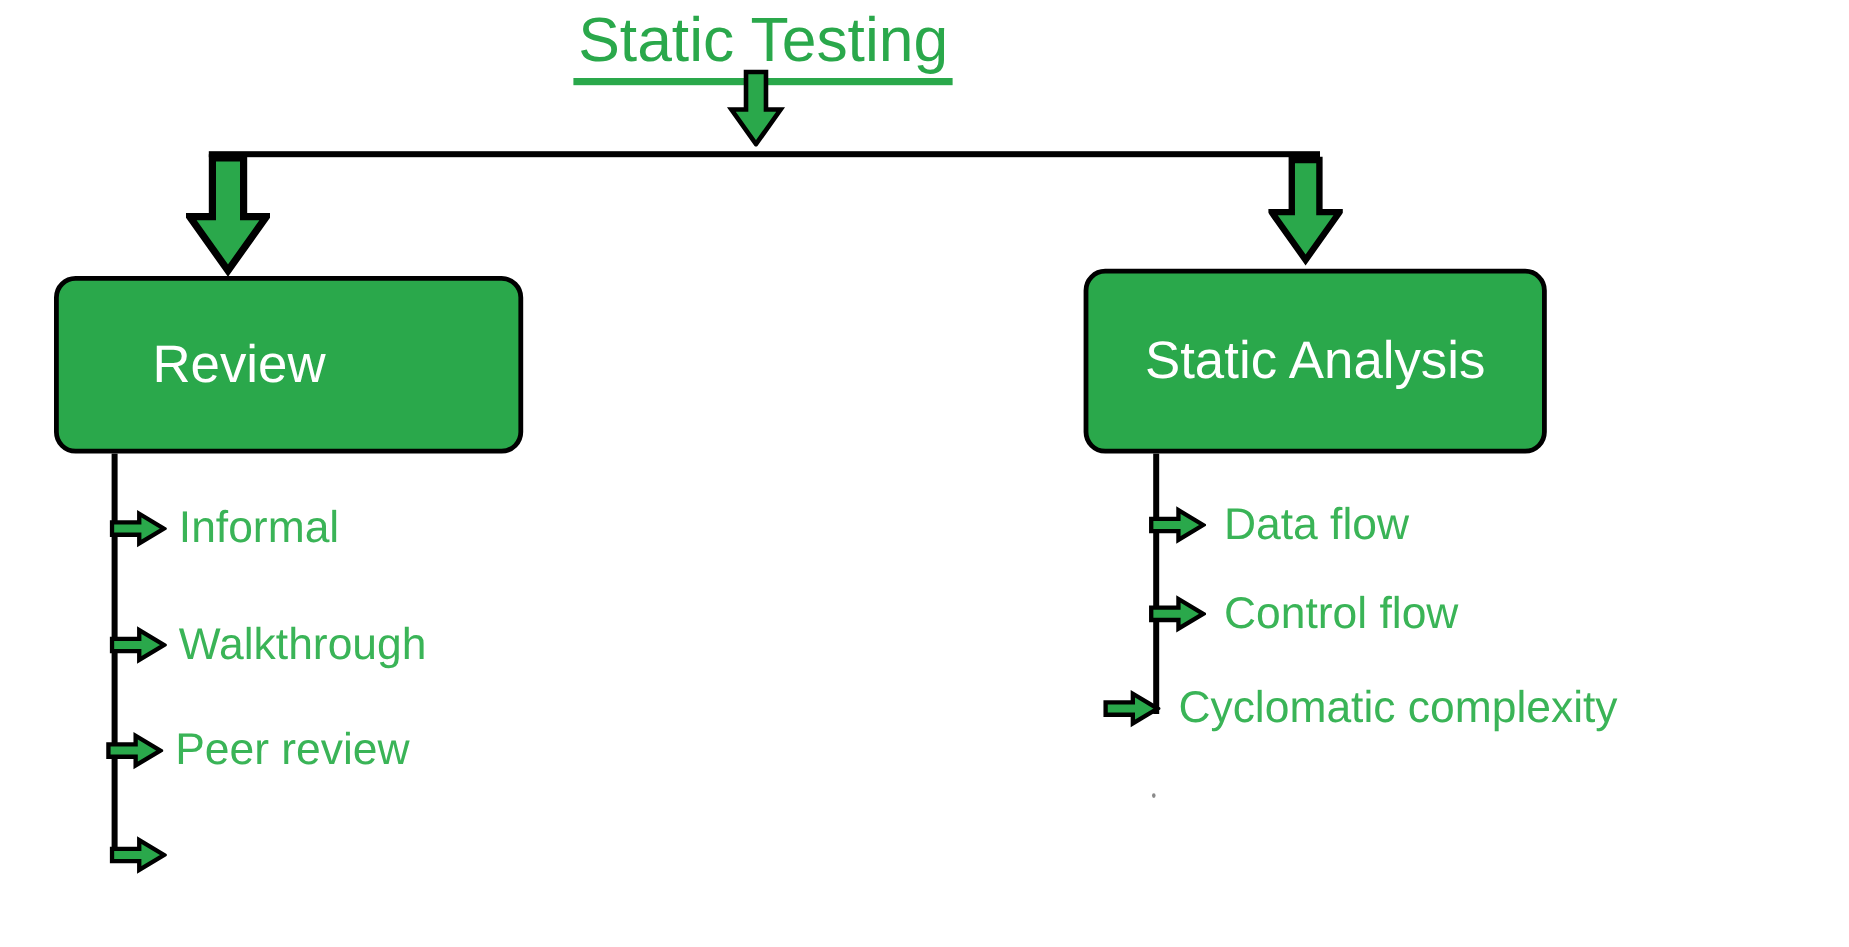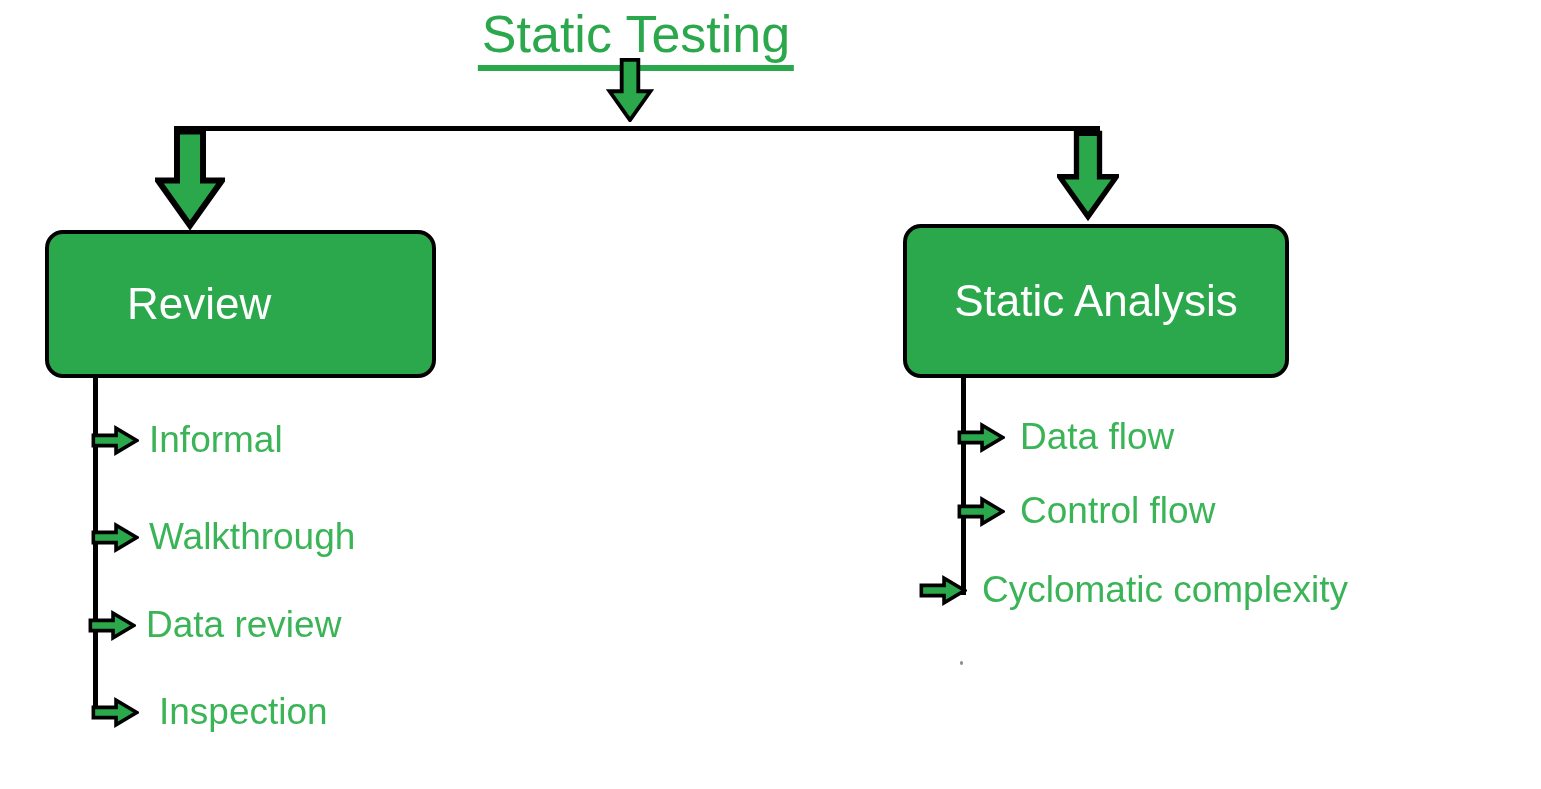--- a/index.html
+++ b/index.html
@@ -95,28 +95,27 @@
     <svg class="arrow" width="48" height="33" viewBox="0 0 46 32">
       <polygon points="2,11 24,11 24,4 44,16 24,28 24,21 2,21" style="fill:var(--green);stroke:var(--outline);stroke-width:3.5;stroke-linejoin:miter;"></polygon>
     </svg>
     <span class="item-label">Walkthrough</span>
   </div>
 
   <div id="row-peer-review" class="abs item-row" style="left:88px;top:601px;">
     <svg class="arrow" width="48" height="33" viewBox="0 0 46 32">
       <polygon points="2,11 24,11 24,4 44,16 24,28 24,21 2,21" style="fill:var(--green);stroke:var(--outline);stroke-width:3.5;stroke-linejoin:miter;"></polygon>
     </svg>
-    <span class="item-label">Data review</span>
+    <span class="item-label">Peer review</span>
   </div>
 
   <div id="row-inspection" class="abs item-row" style="left:91px;top:688px;">
     <svg class="arrow" width="48" height="33" viewBox="0 0 46 32">
       <polygon points="2,11 24,11 24,4 44,16 24,28 24,21 2,21" style="fill:var(--green);stroke:var(--outline);stroke-width:3.5;stroke-linejoin:miter;"></polygon>
     </svg>
-    <span class="item-label">Inspection</span>
   </div>
 
   <div id="row-data-flow" class="abs item-row right" style="left:957px;top:413px;">
     <svg class="arrow" width="48" height="33" viewBox="0 0 46 32">
       <polygon points="2,11 24,11 24,4 44,16 24,28 24,21 2,21" style="fill:var(--green);stroke:var(--outline);stroke-width:3.5;stroke-linejoin:miter;"></polygon>
     </svg>
     <span class="item-label">Data flow</span>
   </div>
 
   <div id="row-control-flow" class="abs item-row right" style="left:957px;top:487px;">

